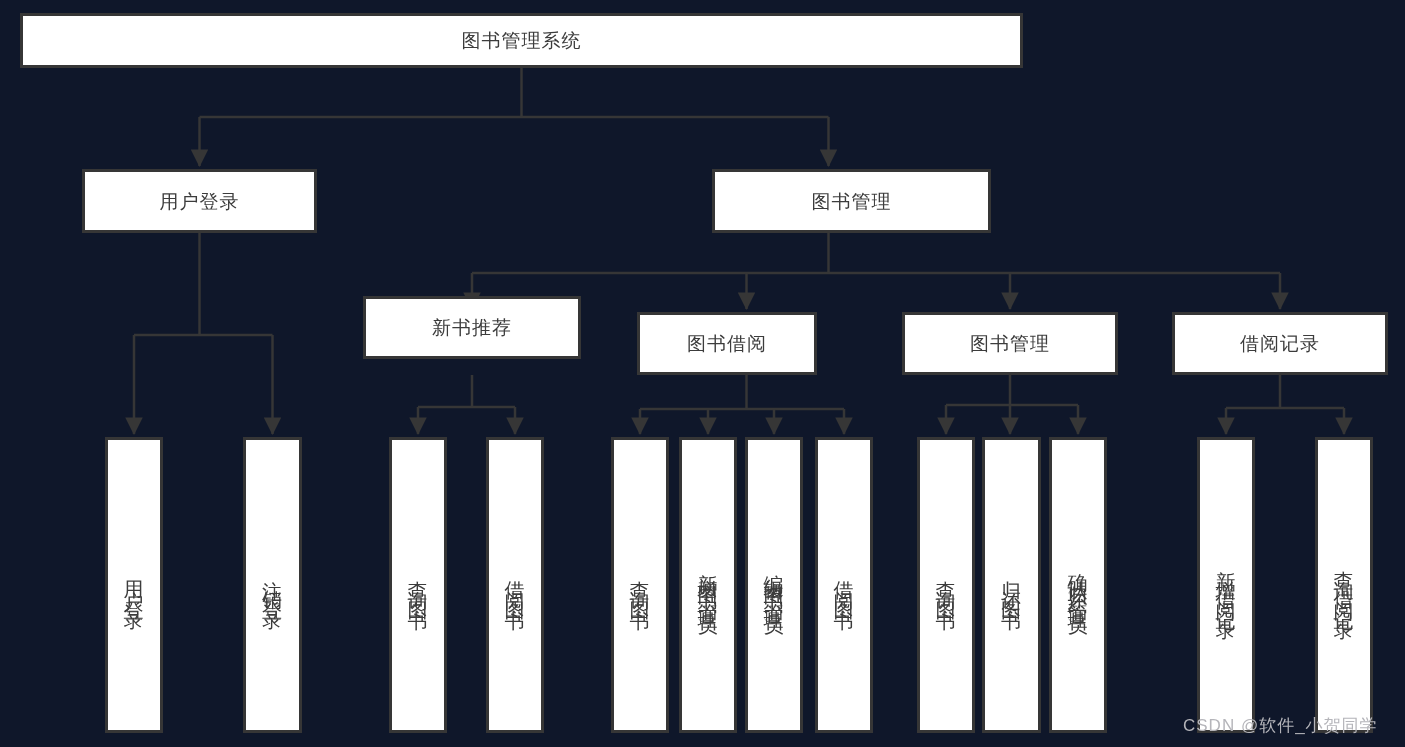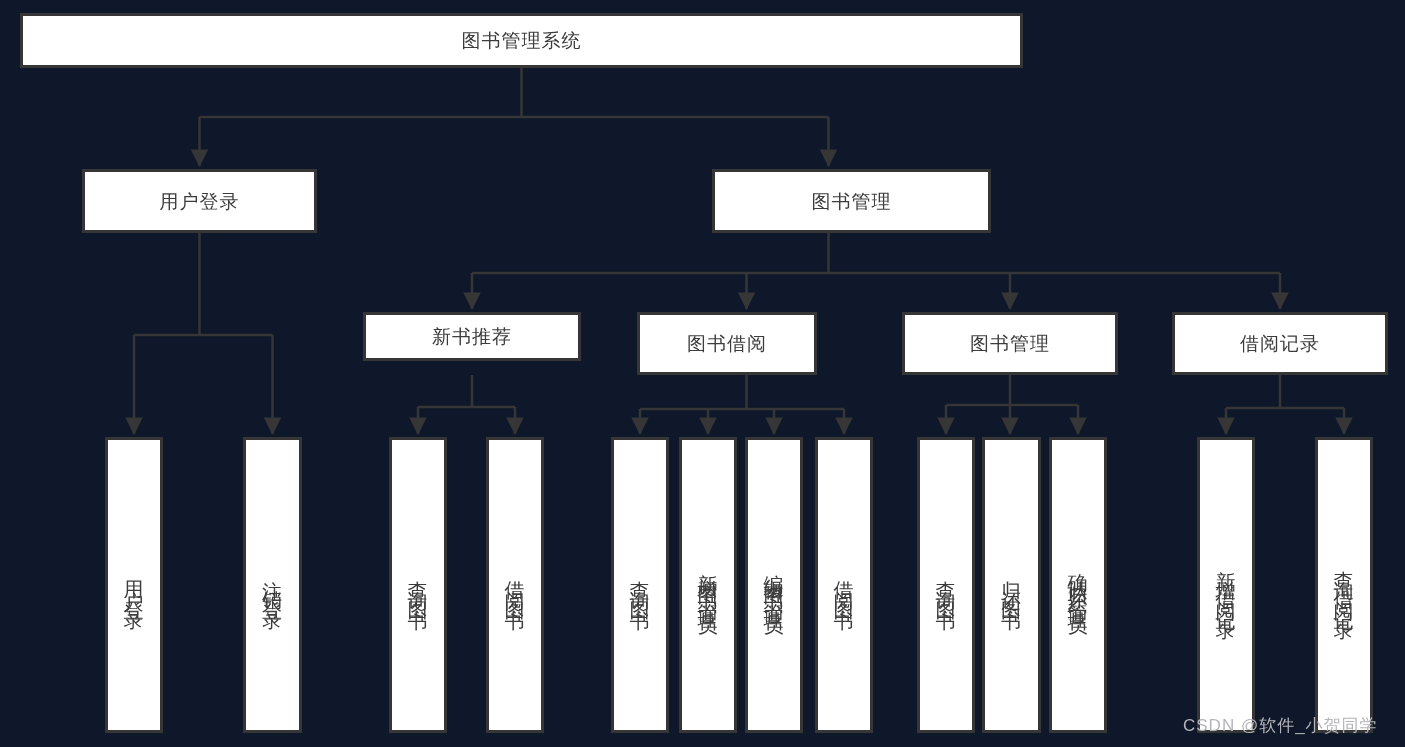--- a/index.html
+++ b/index.html
@@ -105,21 +105,21 @@
     <span>图书管理系统</span>
   </div>
 
   <div class="box h" style="left:82px;top:169px;width:235px;height:64px">
     <span>用户登录</span>
   </div>
   <div class="box h" style="left:712px;top:169px;width:279px;height:64px">
     <span>图书管理</span>
   </div>
 
-  <div class="box h" style="left:363px;top:312px;width:218px;height:49px">
+  <div class="box h" style="left:363px;top:296px;width:218px;height:63px">
     <span>新书推荐</span>
   </div>
   <div class="box h" style="left:637px;top:312px;width:180px;height:63px">
     <span>图书借阅</span>
   </div>
   <div class="box h" style="left:902px;top:312px;width:216px;height:63px">
     <span>图书管理</span>
   </div>
   <div class="box h" style="left:1172px;top:312px;width:216px;height:63px">
     <span>借阅记录</span>

